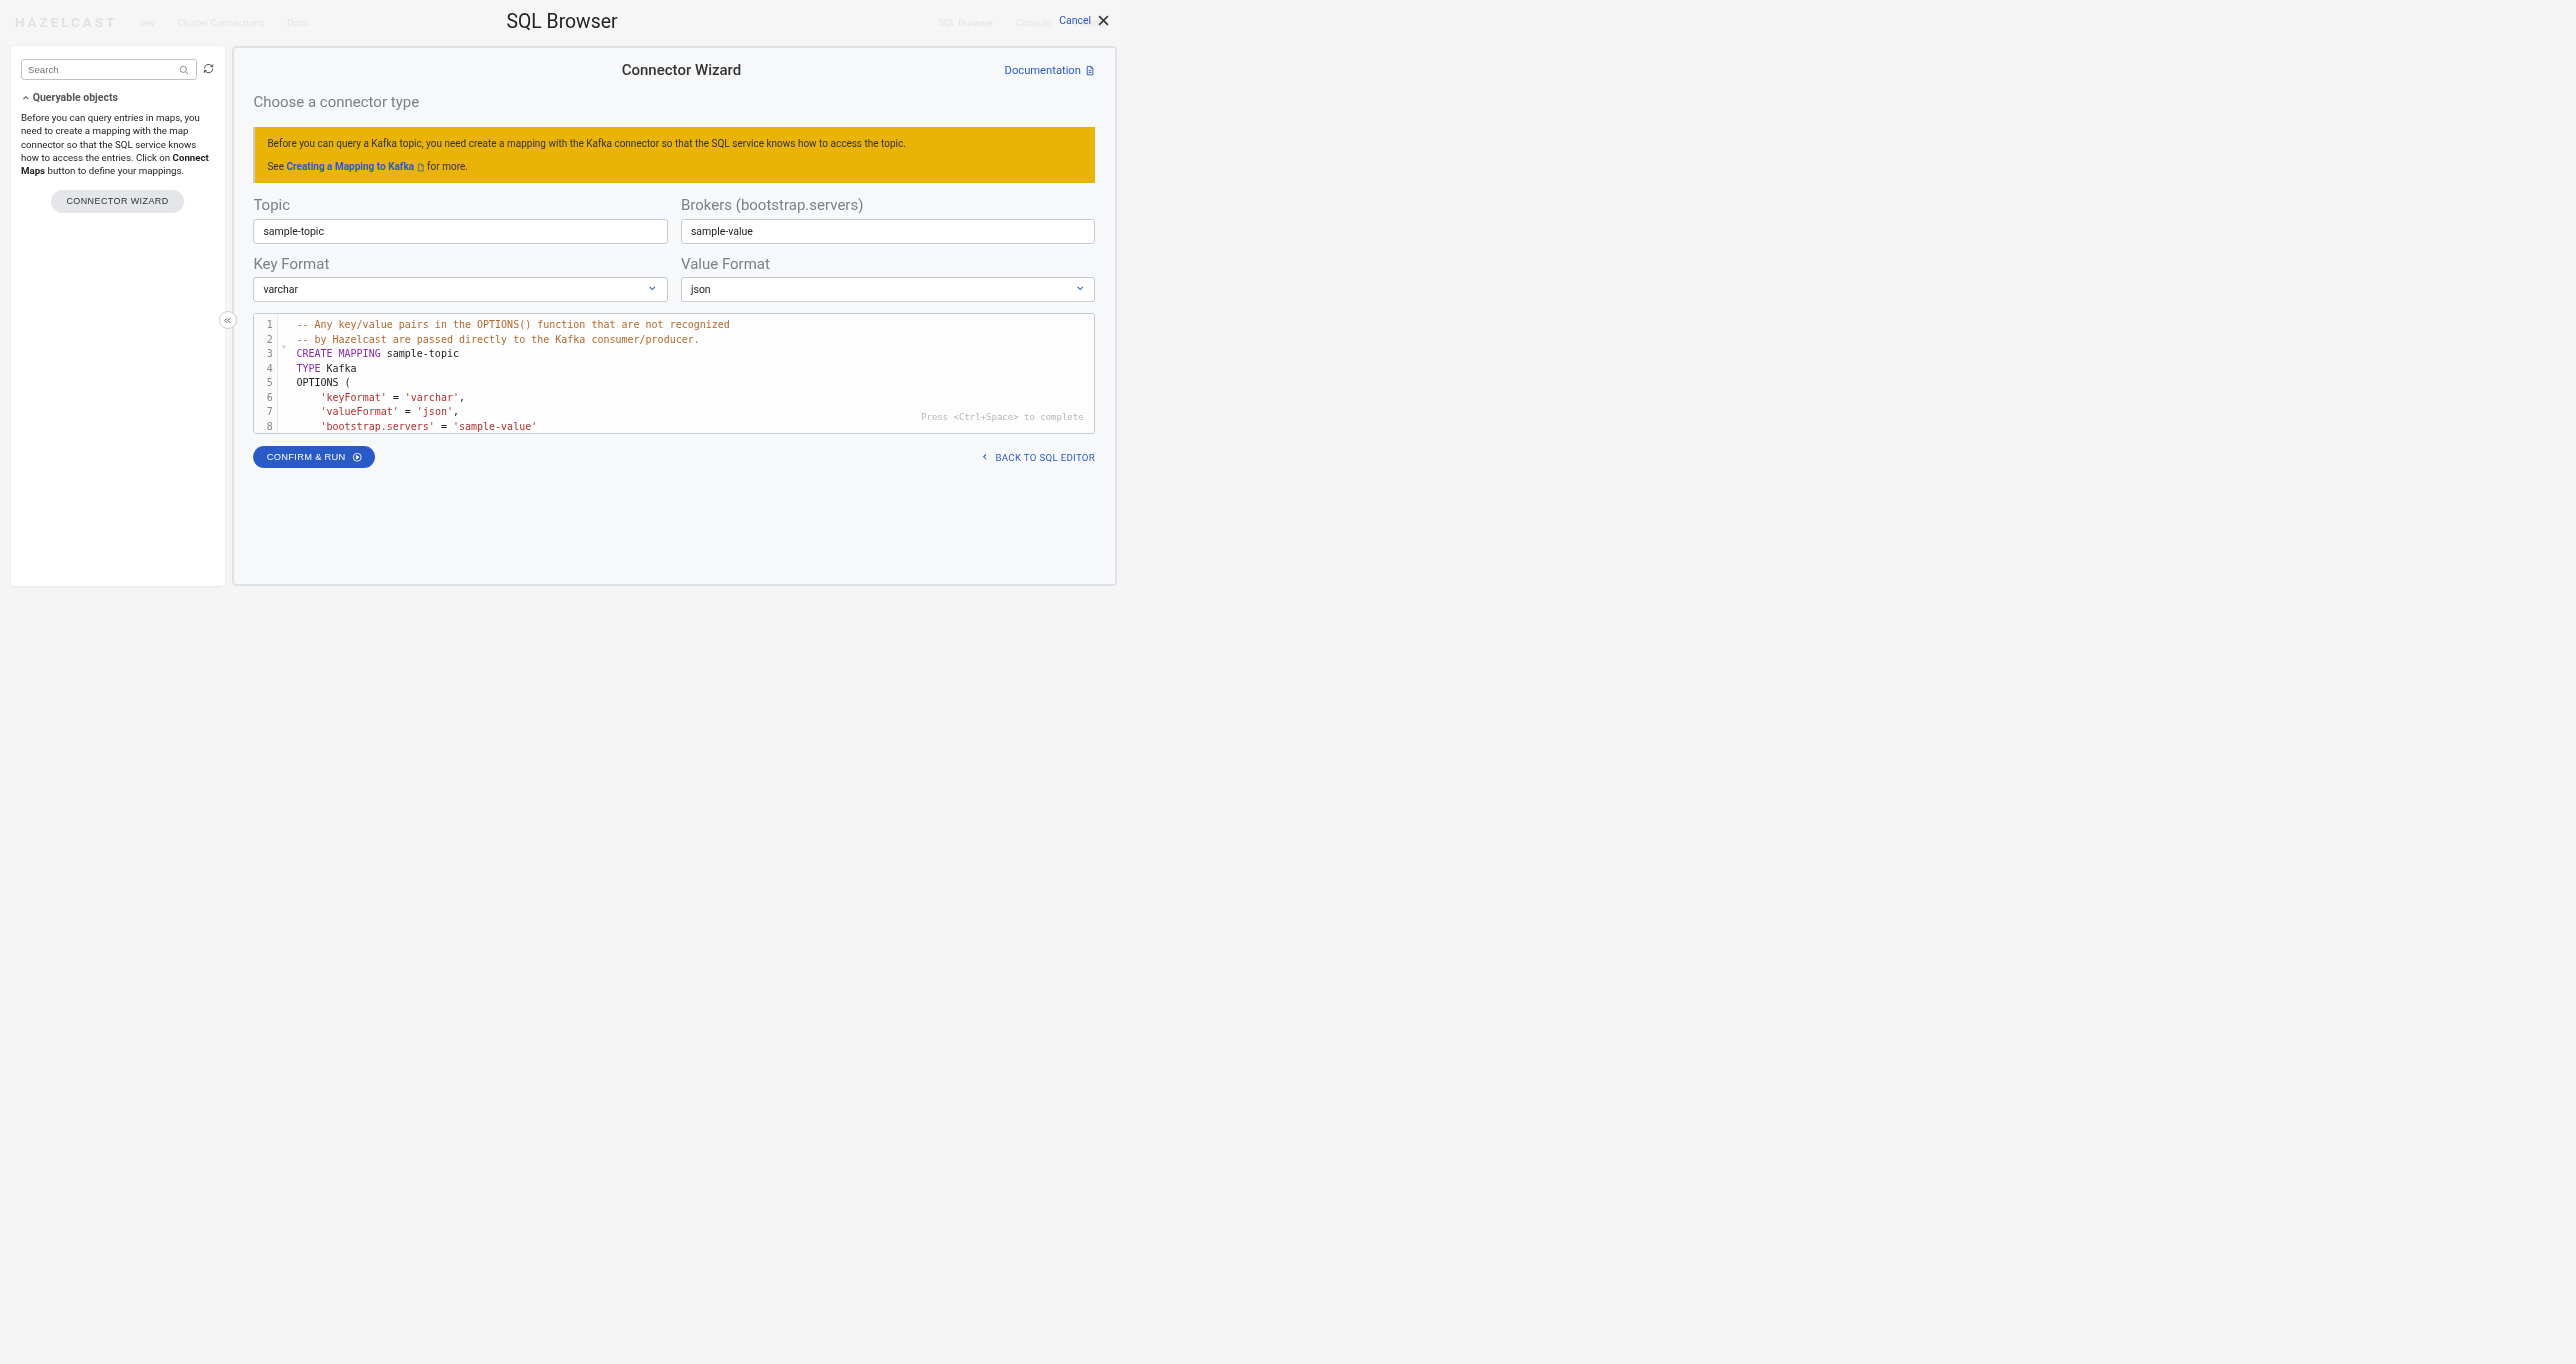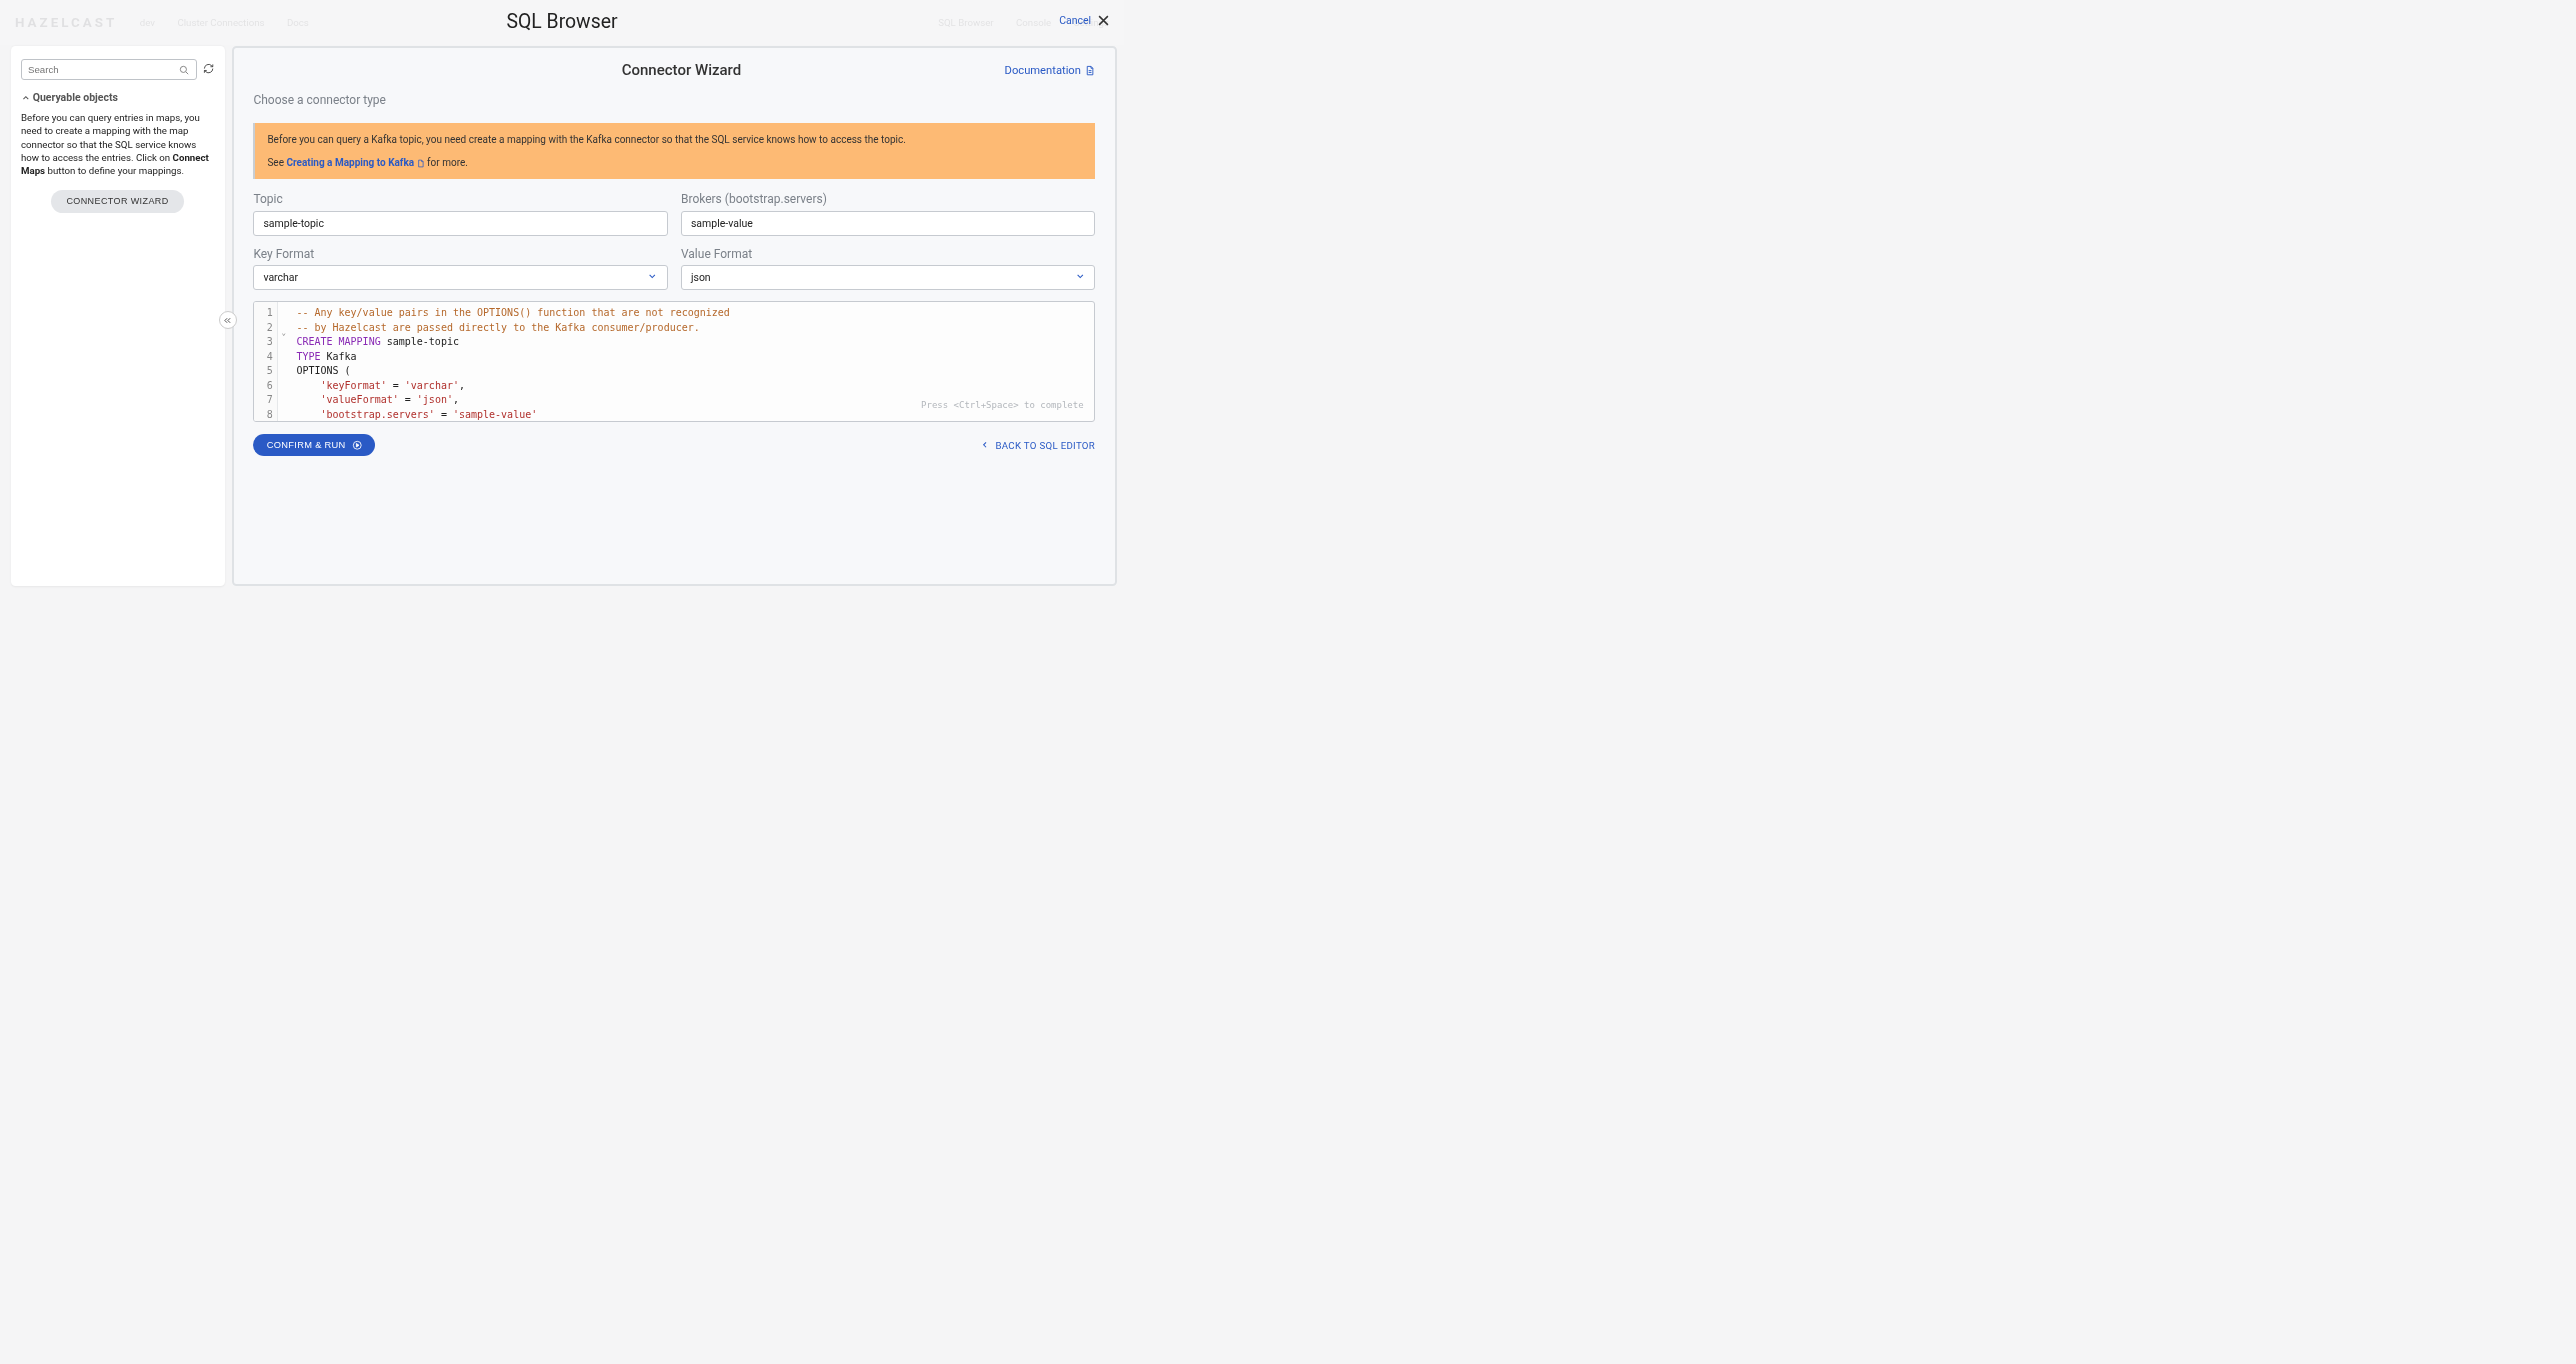--- a/index.html
+++ b/index.html
@@ -157,40 +157,40 @@
   .main-hdr h2 {
     flex:1; text-align:center;
     font-size:15px; font-weight:500; color:#333;
   }
   .doc-link {
     color:#2a5ac5; font-size:11.2px;
     display:flex; align-items:center; gap:3px; cursor:pointer;
   }
 
   .field-label {
-    font-size:12px; color:#7b8189; margin-bottom:4.5px; display:block;
+    font-size:15px; color:#7b8189; margin-bottom:4.5px; display:block;
   }
   .select-box, .text-box {
     width:100%;
     border:0.7px solid #c6cad0;
     border-radius:3px;
     height:25.4px;
     background:#fff;
     display:flex; align-items:center;
     padding:0 9px;
     font-size:10.5px;
     color:#222;
     position:relative;
   }
   .select-box .chev {
     margin-left:auto; color:#2a5ac5;
   }
   .info-box {
     border-left:2.2px solid #c9ced3;
-    background:#fdba74;
+    background:#eab308;
     padding:9px 12px;
     margin:12px 0 13.4px 0;
     line-height:1.5;
     font-size:10px;
     color:#333;
   }
   .info-box a { color:#2a5ac5; text-decoration:none;font-weight:bold; }
   .info-box .ext-icn { display:inline-flex; vertical-align:middle; margin-left:1.5px;}
   .two-col { display:flex; gap:13.4px; margin-bottom:10.5px;}
   .two-col > div { flex:1; }

